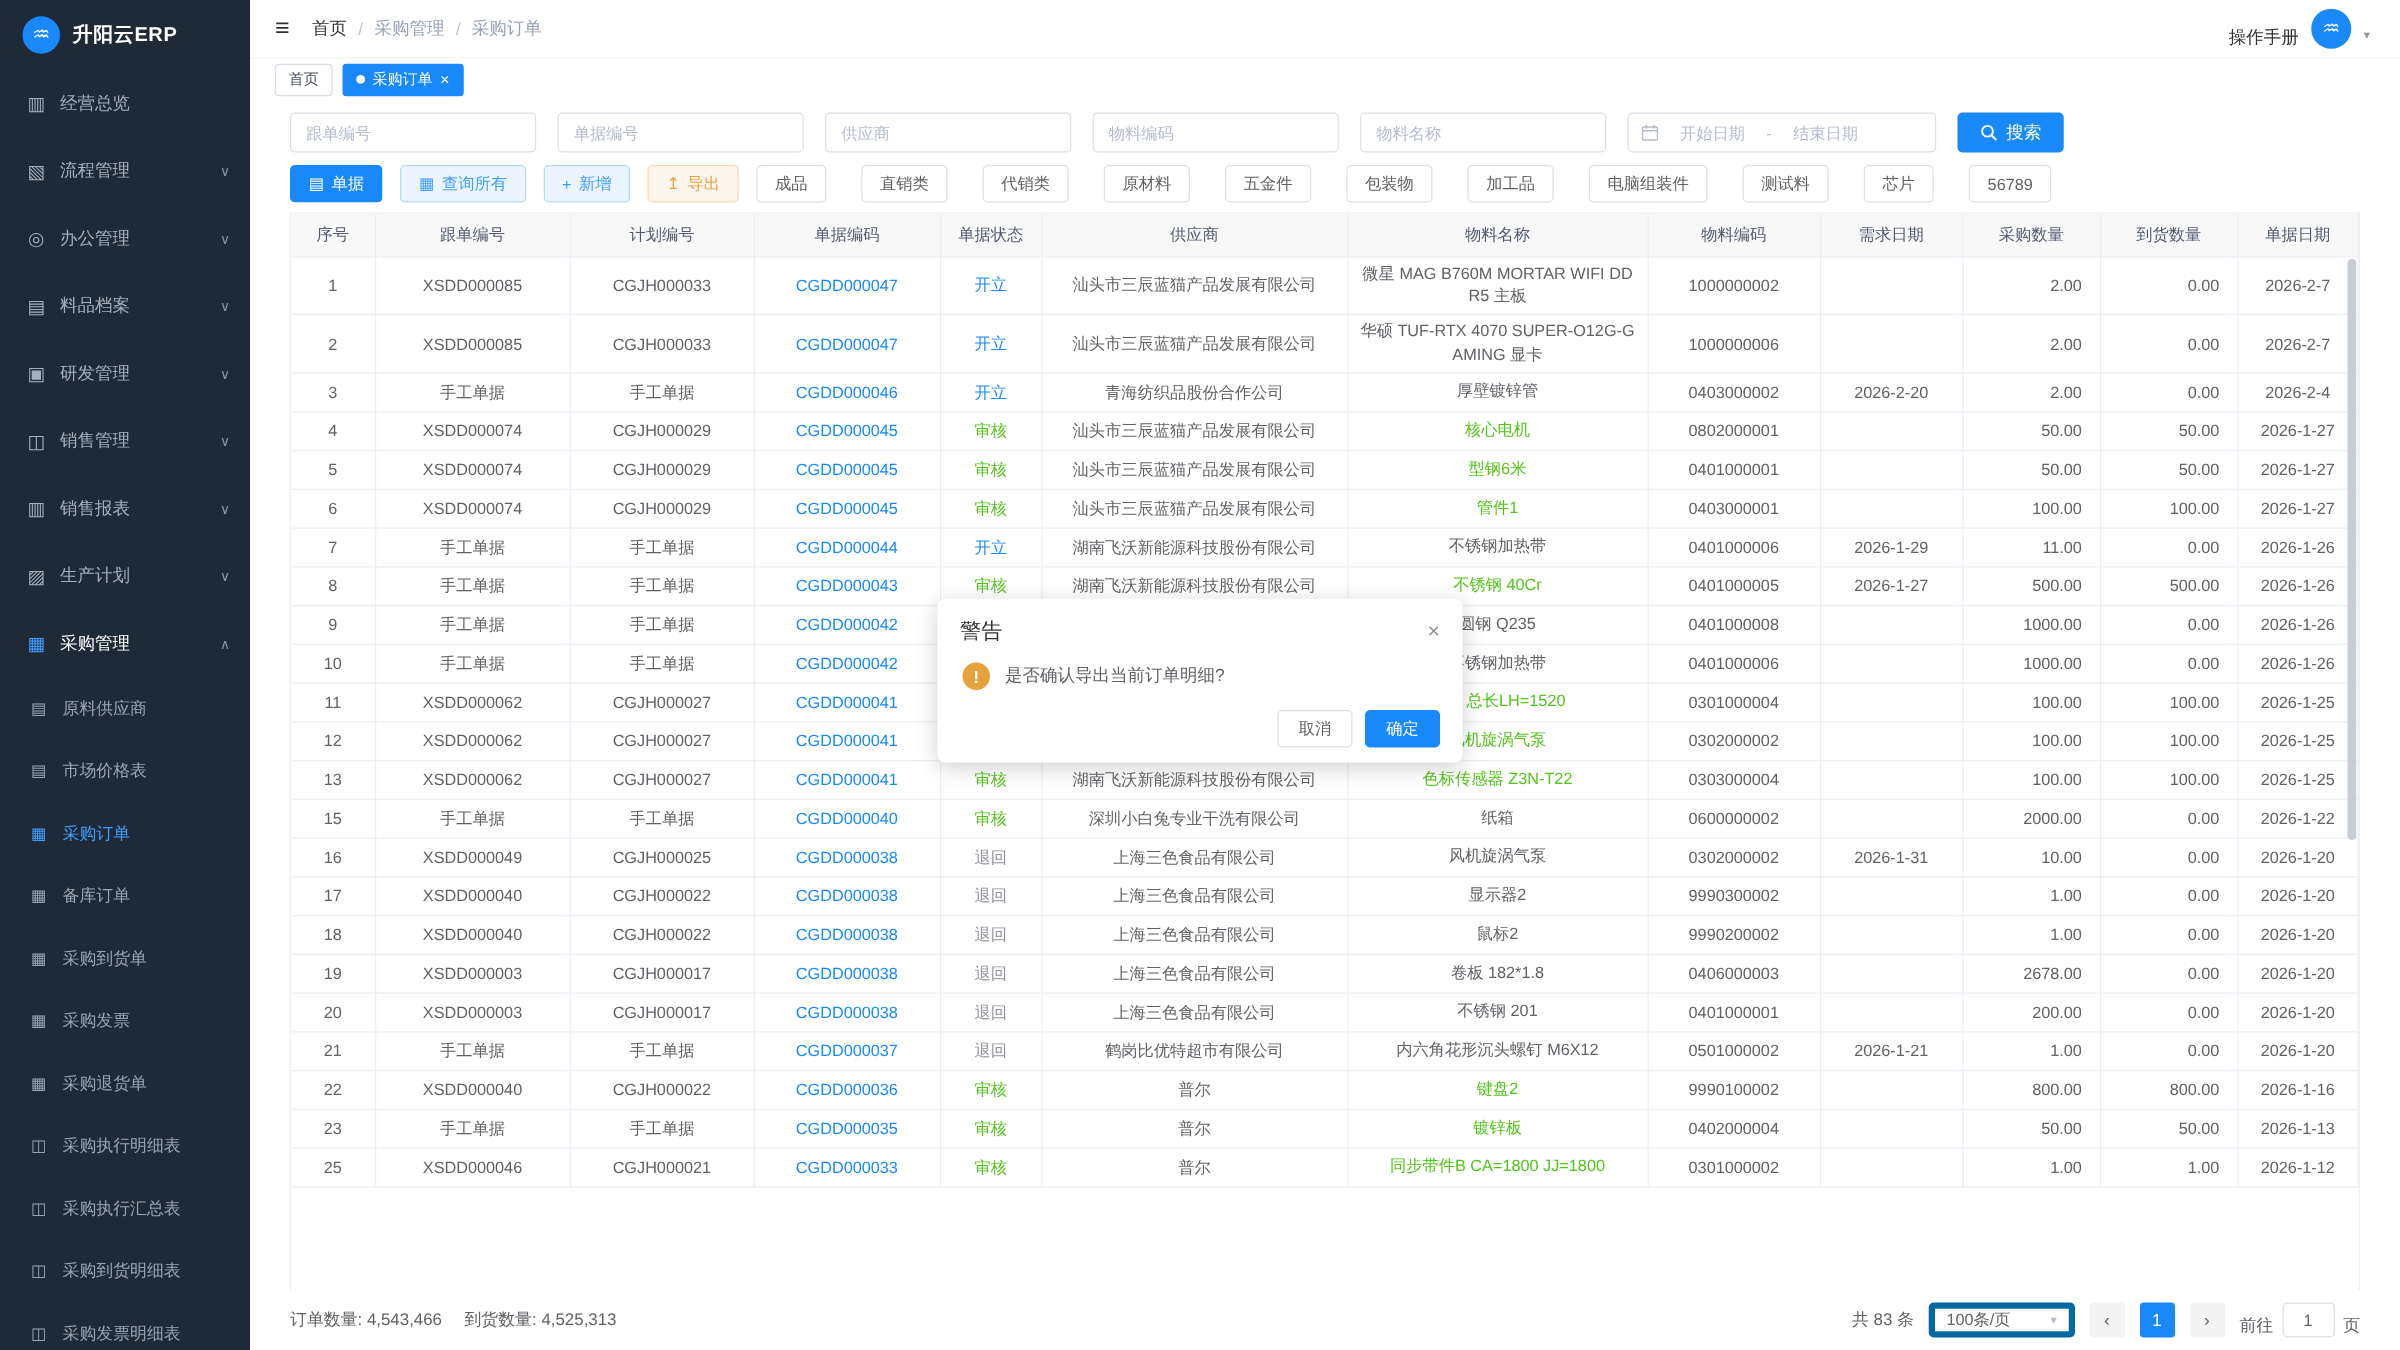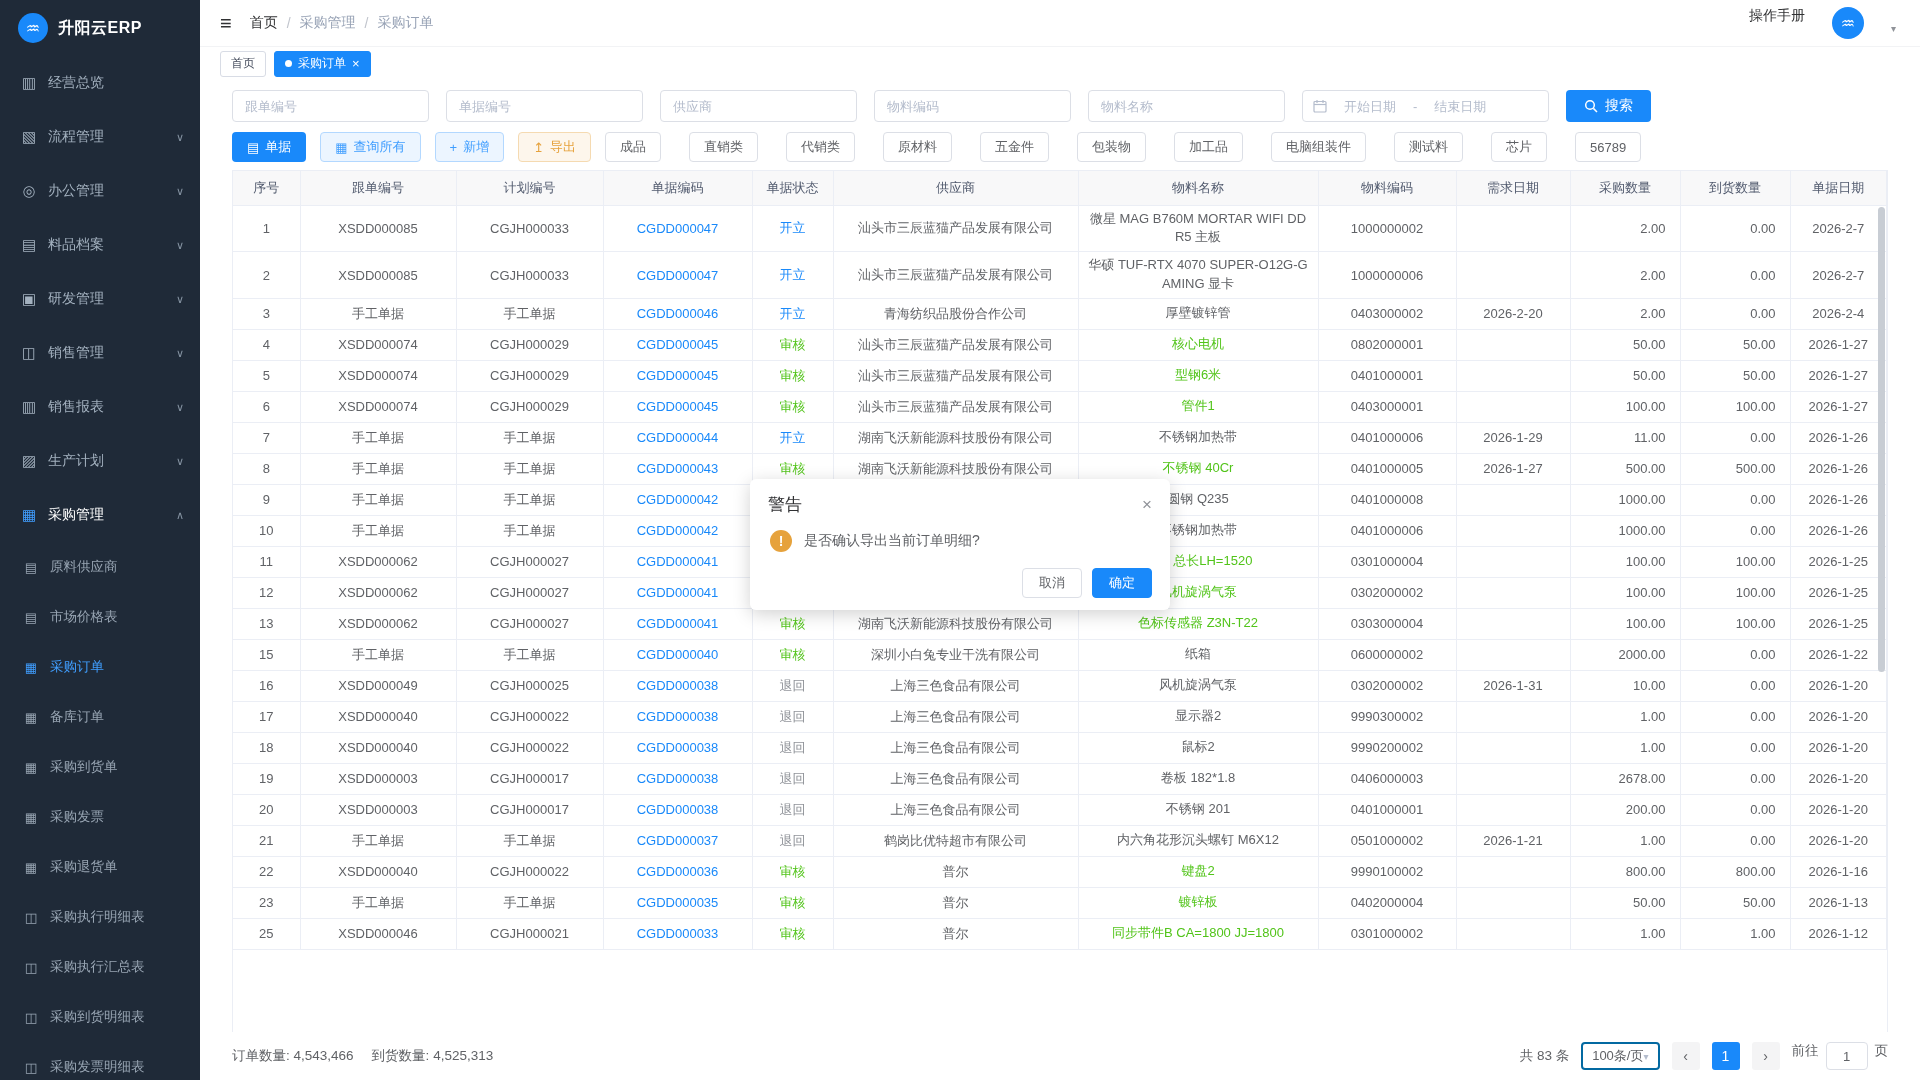--- a/index.html
+++ b/index.html
@@ -21,21 +21,21 @@
 .sub-item .glyph{width:18px;text-align:center;font-size:13px;flex-shrink:0}
 .sub-item.active{color:#409eff}
 
 .main{flex:1;display:flex;flex-direction:column;min-width:0;background:#fff}
 .topbar{height:47px;display:flex;align-items:center;padding:0 24px 0 20px;background:#fff;border-bottom:1px solid #f2f3f5;flex-shrink:0}
 .hamburger{font-size:20px;color:#303133;margin-right:18px;cursor:pointer}
 .crumb{display:flex;align-items:center;gap:9px;font-size:14px}
 .crumb .c0{color:#303133;cursor:pointer}
 .crumb .sep{color:#c0c4cc}
 .crumb .c{color:#97a2b5;cursor:pointer}
-.top-right{margin-left:auto;display:flex;align-items:flex-start;gap:27px}
+.top-right{margin-left:auto;display:flex;align-items:flex-end;gap:10px}
 .manual{font-size:14px;color:#303133;cursor:pointer}
 .avatar{width:32px;height:32px;border-radius:50%;background:#1989fa;color:#fff;display:flex;align-items:center;justify-content:center;font-size:16px;cursor:pointer}
 .caret{font-size:10px;color:#909399;align-self:flex-end;margin-bottom:5px;cursor:pointer}
 .tabbar{height:33px;display:flex;align-items:center;gap:8px;padding:0 20px;background:#fff;flex-shrink:0}
 .tag{height:26px;display:inline-flex;align-items:center;padding:0 10px;border:1px solid #d8dce5;border-radius:3px;font-size:12px;color:#495060;background:#fff;gap:6px;cursor:pointer}
 .tag.active{background:#1989fa;border-color:#1989fa;color:#fff}
 .tag .dot{width:7px;height:7px;border-radius:50%;background:#fff;display:inline-block}
 .tag .x{font-size:13px;line-height:1}
 
 .content{flex:1;display:flex;flex-direction:column;padding:0 32px;min-height:0}
@@ -64,25 +64,25 @@
 td.num{text-align:right;padding-right:14px}
 .st-open{color:#1989fa}
 .st-audit{color:#52c41a}
 .st-return{color:#909399}
 .green{color:#52c41a}
 .fake-scroll{position:absolute;right:2px;top:36px;width:7px;height:465px;background:#c8cdd4;border-radius:4px;cursor:pointer}
 
 .table-footer{height:48px;flex-shrink:0;display:flex;align-items:center;font-size:13.5px;color:#606266}
 .stats{display:flex;gap:18px}
 .pager{margin-left:auto;display:flex;align-items:center;gap:12px}
-.psize{height:28px;border:2px solid #0369a1;border-radius:4px;display:flex;align-items:center;padding:0 9px;gap:0;color:#606266;font-size:13px;cursor:pointer;background:#fff}
+.psize{height:28px;border:5px solid #0369a1;border-radius:4px;display:flex;align-items:center;padding:0 9px;gap:32px;color:#606266;font-size:13px;cursor:pointer;background:#fff}
 .psize .caret2{font-size:10px;color:#b4bccc}
 .pbtn{min-width:28px;height:28px;border-radius:3px;background:#f4f4f5;color:#606266;display:flex;align-items:center;justify-content:center;font-size:14px;cursor:pointer;padding:0 4px}
 .pbtn.active{background:#1989fa;color:#fff}
-.goto{display:flex;align-items:flex-start;gap:7px}
+.goto{display:flex;align-items:flex-end;gap:7px}
 .goto input{width:42px;height:28px;border:1px solid #dcdfe6;border-radius:4px;text-align:center;font-size:13px;font-family:inherit;color:#606266;outline:none}
 
 .modal{position:fixed;left:50%;transform:translateX(-50%);top:479px;width:420px;background:#fff;border-radius:6px;box-shadow:0 4px 18px rgba(0,0,0,.18);padding:14px 18px 12px;z-index:10}
 .modal-head{display:flex;align-items:center;justify-content:space-between}
 .modal-title{font-size:17px;color:#303133}
 .modal-x{color:#909399;font-size:17px;cursor:pointer;line-height:1}
 .modal-body{display:flex;align-items:center;gap:12px;margin:14px 0 16px;padding-left:2px}
 .warn-ico{width:22px;height:22px;border-radius:50%;background:#e6a23c;color:#fff;font-weight:bold;display:flex;align-items:center;justify-content:center;font-size:14px;flex-shrink:0}
 .modal-msg{font-size:14px;color:#606266}
 .modal-foot{display:flex;justify-content:flex-end;gap:10px}

